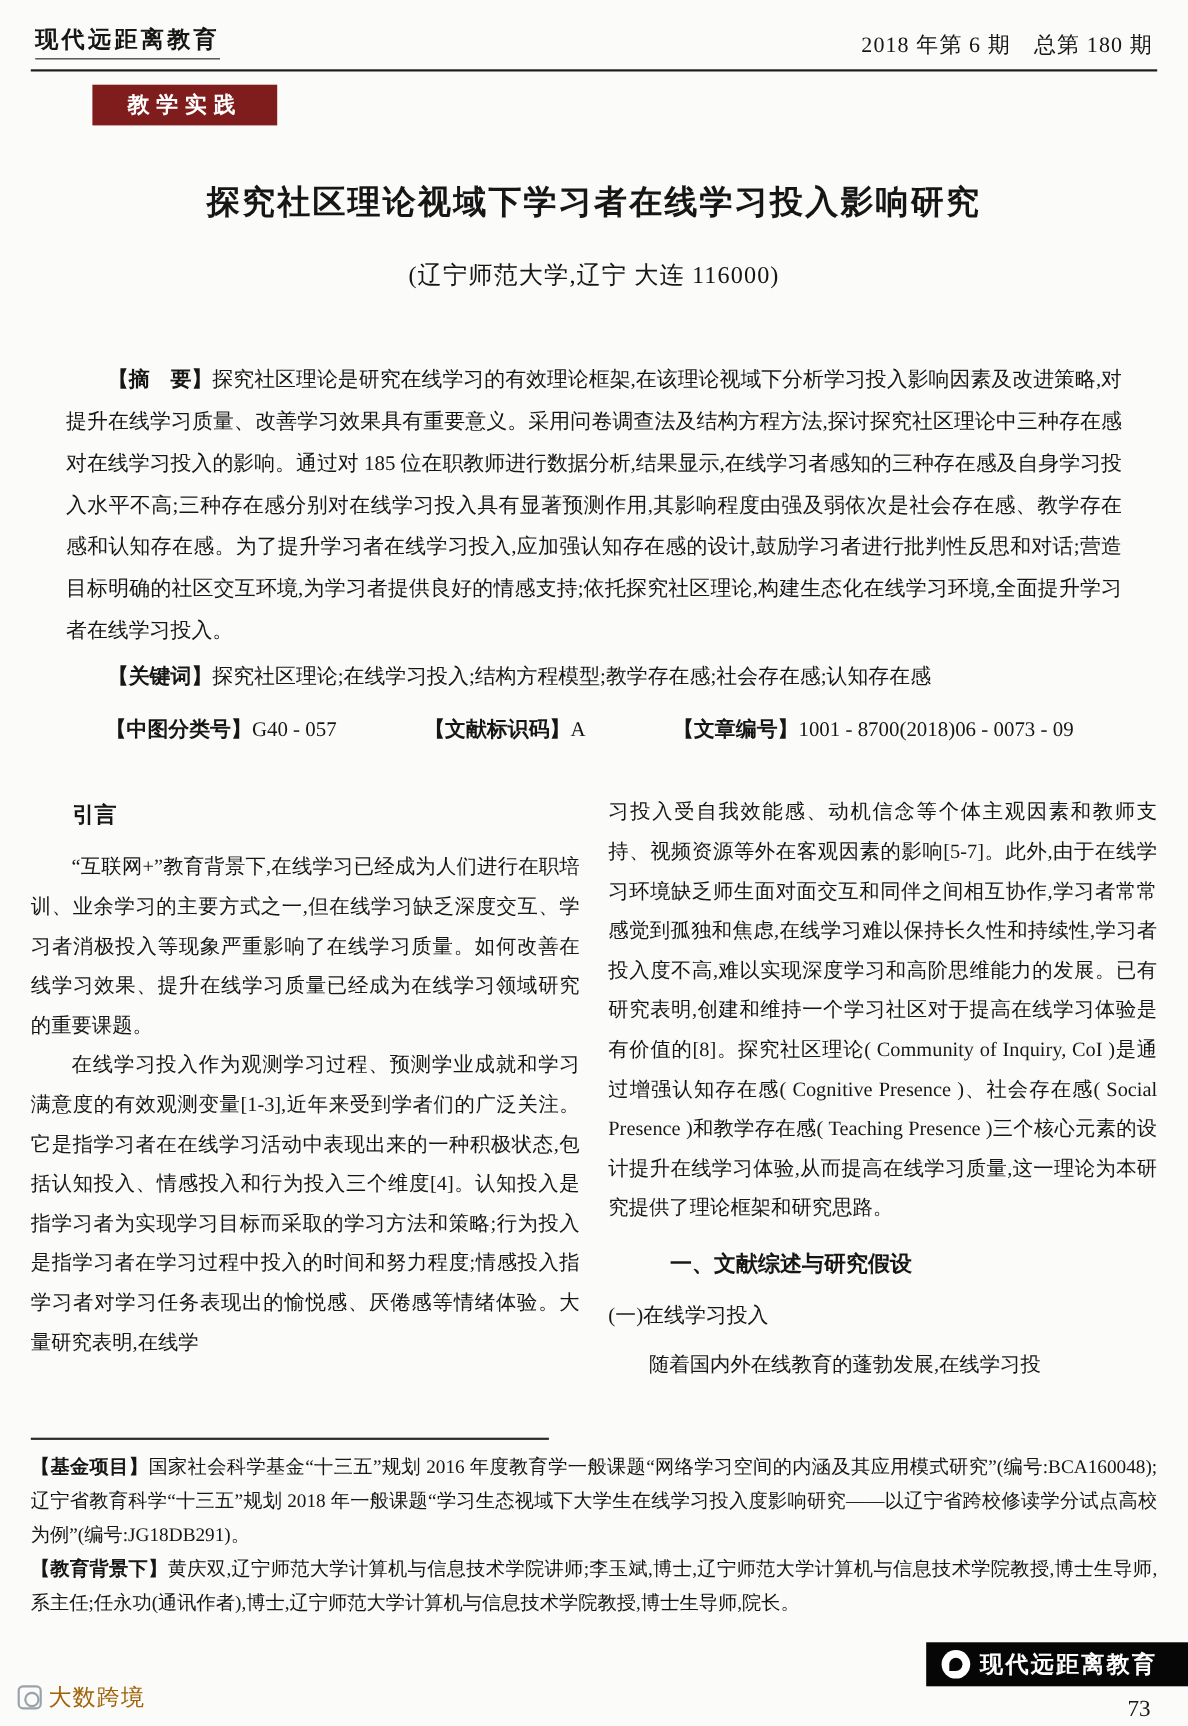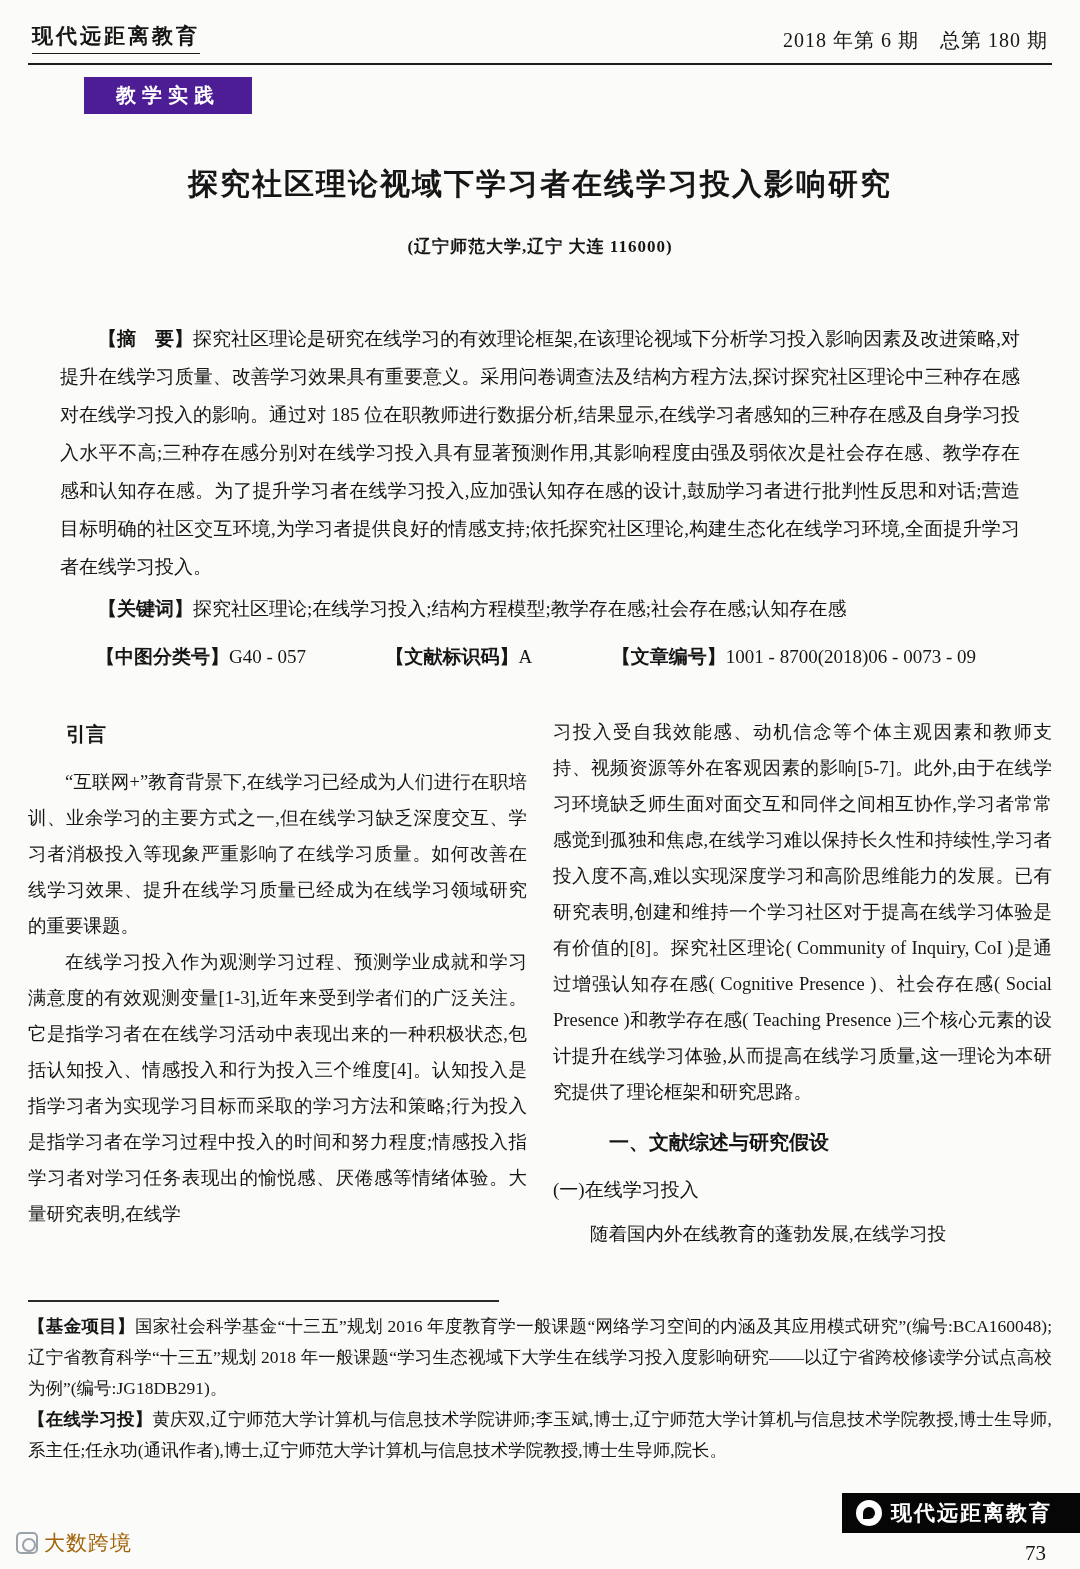--- a/index.html
+++ b/index.html
@@ -20,34 +20,34 @@
     border-bottom:2px solid #1c1c1c; padding:2px 4px 9px 4px;
   }
   .journal-name {
     font-weight:bold; font-size:21px; letter-spacing:3px;
     border-bottom:1.5px solid #1c1c1c; padding-bottom:3px;
   }
   .issue-info { font-size:20px; letter-spacing:1px; }
 
   .section-badge {
     display:inline-block; margin:12px 0 0 56px;
-    background:#4c1d95; color:#fff;
+    background:#7f1d1d; color:#fff;
     font-family:"Liberation Sans", sans-serif;
     font-size:20px; font-weight:bold; letter-spacing:6px;
     padding:5px 32px;
   }
 
   
   .article-title {
     margin-top:50px; text-align:center;
     font-family:"Liberation Sans", sans-serif;
     font-size:30px; font-weight:bold; letter-spacing:2px;
   }
   .article-authors { margin-top:36px; text-align:center; font-size:20px; letter-spacing:3px; }
-  .article-affiliation { margin-top:30px; text-align:center; font-size:17px; letter-spacing:1px;font-weight:bold; }
+  .article-affiliation { margin-top:30px; text-align:center; font-size:22px; letter-spacing:1px; }
 
   
   .abstract-block { margin:62px 32px 0 32px; }
   .abstract-block p { font-size:19px; line-height:38px; text-align:justify; }
   .abstract-p, .keywords-p { text-indent:2em; }
   .keywords-p { margin-top:4px; }
   .abstract-block b, .meta-line b { font-family:Liberation Serif, serif; font-weight:bold; }
   .meta-line {
     display:flex; justify-content:space-between;
     margin:10px 32px 0 32px; padding:0 44px 0 36px;
@@ -147,21 +147,21 @@
       <p>习投入受自我效能感、动机信念等个体主观因素和教师支持、视频资源等外在客观因素的影响[5-7]。此外,由于在线学习环境缺乏师生面对面交互和同伴之间相互协作,学习者常常感觉到孤独和焦虑,在线学习难以保持长久性和持续性,学习者投入度不高,难以实现深度学习和高阶思维能力的发展。已有研究表明,创建和维持一个学习社区对于提高在线学习体验是有价值的[8]。探究社区理论( Community of Inquiry, CoI )是通过增强认知存在感( Cognitive Presence )、社会存在感( Social Presence )和教学存在感( Teaching Presence )三个核心元素的设计提升在线学习体验,从而提高在线学习质量,这一理论为本研究提供了理论框架和研究思路。</p>
       <div class="h-section">一、文献综述与研究假设</div>
       <div class="h-sub">(一)在线学习投入</div>
       <p class="indent">随着国内外在线教育的蓬勃发展,在线学习投</p>
     </div>
   </div>
 
   <div class="footnote-area">
     <div class="fn-rule"></div>
     <p><b>【基金项目】</b><span>国家社会科学基金“十三五”规划 2016 年度教育学一般课题“网络学习空间的内涵及其应用模式研究”(编号:BCA160048);辽宁省教育科学“十三五”规划 2018 年一般课题“学习生态视域下大学生在线学习投入度影响研究——以辽宁省跨校修读学分试点高校为例”(编号:JG18DB291)。</span></p>
-    <p><b>【在线学习投】</b><span>黄庆双,辽宁师范大学计算机与信息技术学院讲师;李玉斌,博士,辽宁师范大学计算机与信息技术学院教授,博士生导师,系主任;任永功(通讯作者),博士,辽宁师范大学计算机与信息技术学院教授,博士生导师,院长。</span></p>
+    <p><b>【教育背景下】</b><span>黄庆双,辽宁师范大学计算机与信息技术学院讲师;李玉斌,博士,辽宁师范大学计算机与信息技术学院教授,博士生导师,系主任;任永功(通讯作者),博士,辽宁师范大学计算机与信息技术学院教授,博士生导师,院长。</span></p>
   </div>
 
 </div>
 
 <div class="watermark">
   <span class="wm-icon"></span>
   <span>大数跨境</span>
 </div>
 
 <div class="brand-bar">

